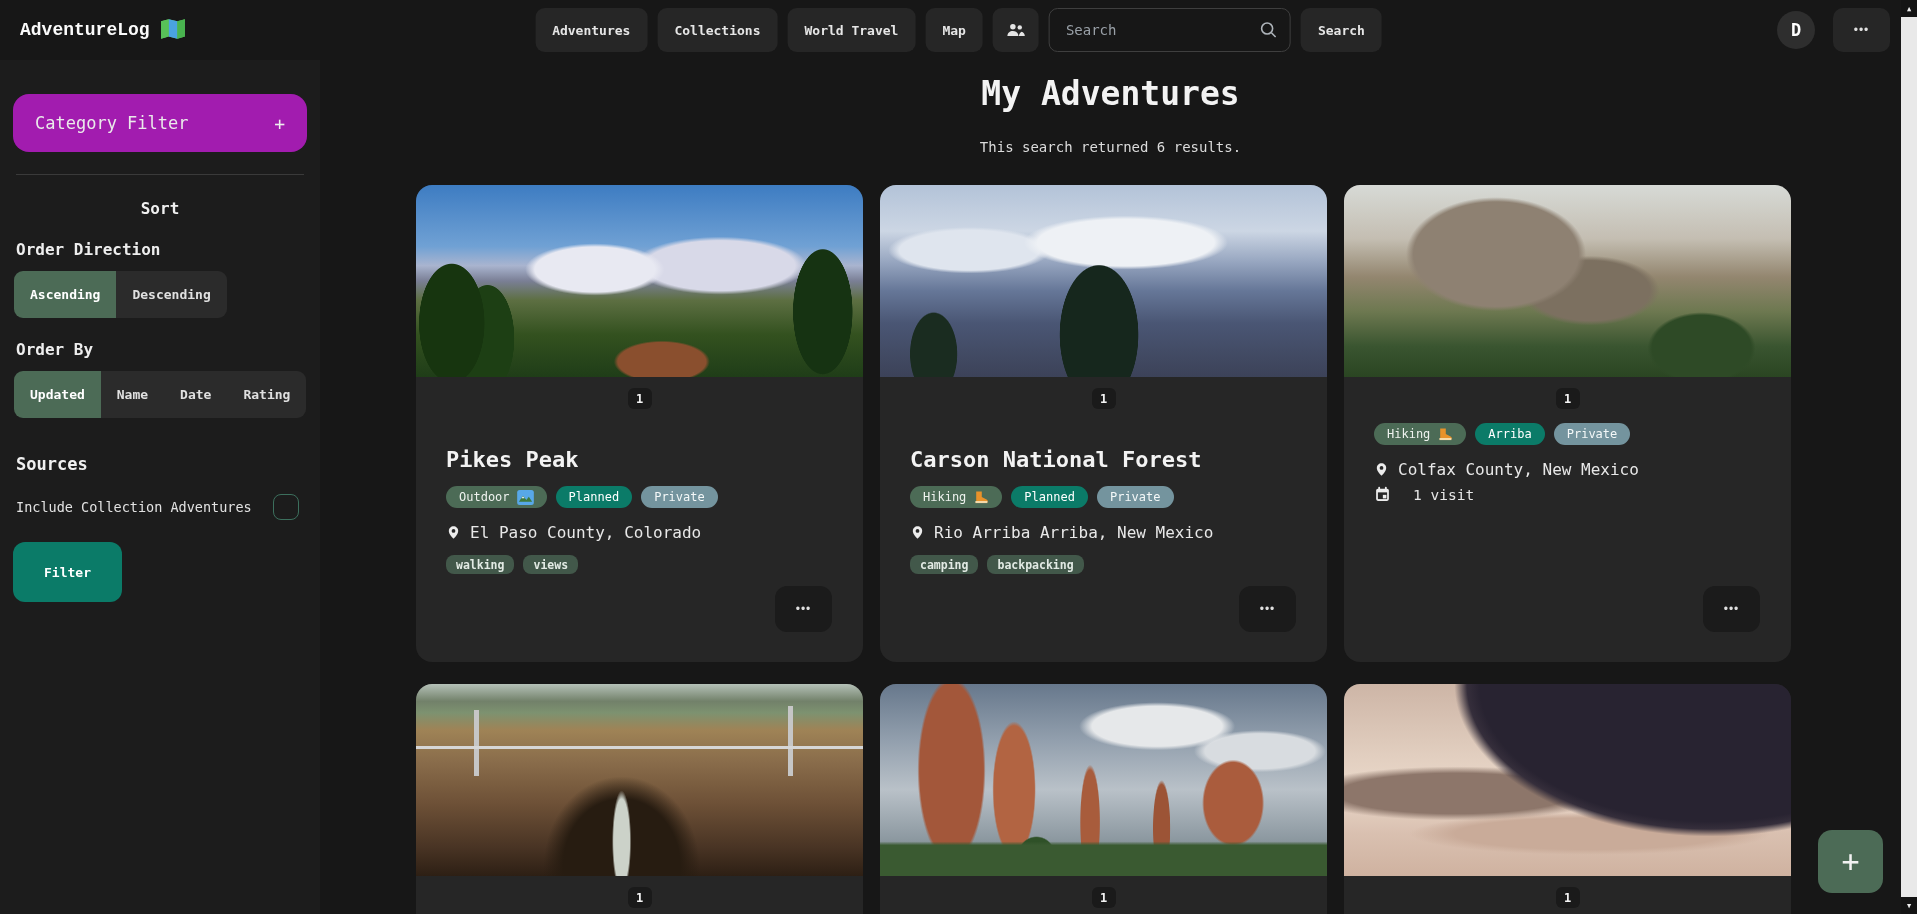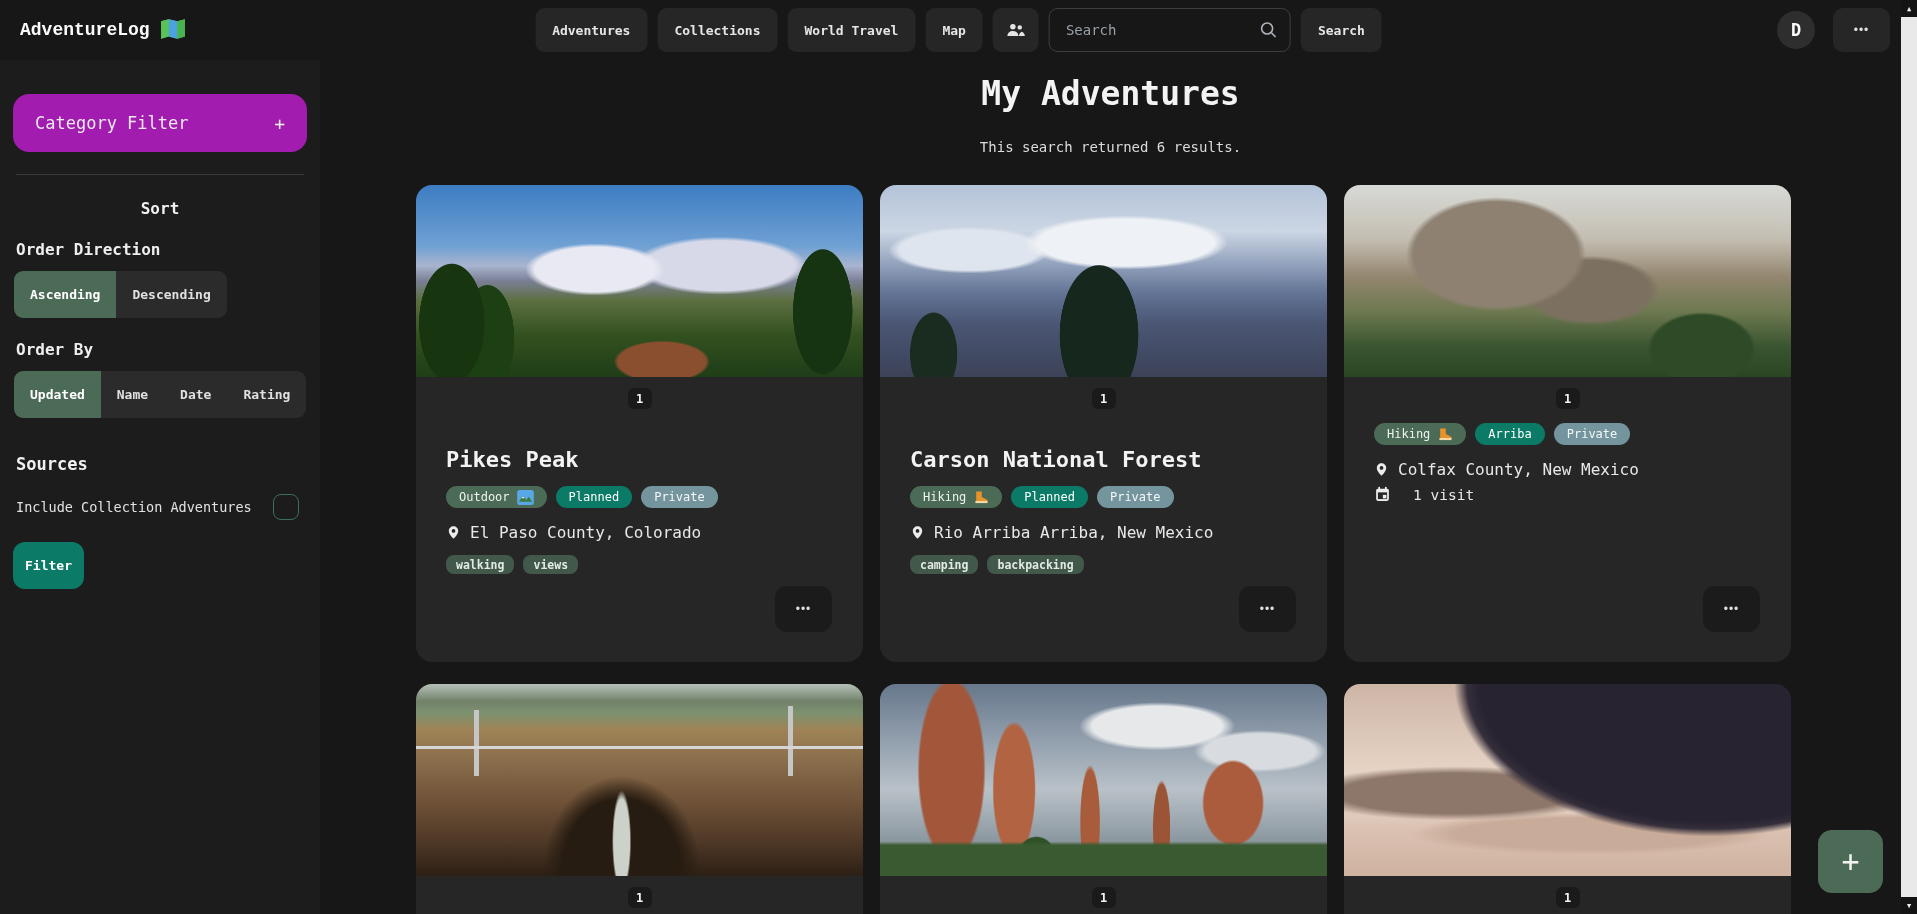--- a/index.html
+++ b/index.html
@@ -38,21 +38,21 @@
   .sort-title { text-align:center; font-weight:bold; font-size:16px; color:#f0f0f0; margin-top:24px; }
   .side-label { font-weight:bold; font-size:16px; color:#eee; margin:22px 0 0 3px; }
   .join { display:inline-flex; margin:12px 0 0 1px; border-radius:9px; overflow:hidden; }
   .join-btn { height:47px; padding:0 16px; background:#2b2b2b; border:none; color:#e0e0e0;
               font-family:inherit; font-size:13px; font-weight:bold; cursor:pointer; }
   .join-btn.selected { background:var(--green); color:#fff; }
   .sources-title { font-weight:bold; font-size:17px; color:#f0f0f0; margin:36px 0 0 3px; }
   .include-row { display:flex; align-items:center; justify-content:space-between; margin:20px 0 0 3px;
                  font-size:13.5px; color:#e2e2e2; padding-right:8px; }
   .checkbox { width:26px; height:26px; border:1px solid #3c6f5d; border-radius:8px; background:transparent; cursor:pointer; }
-  .filter-btn { margin-top:22px; height:47px; padding:0 12px; background:var(--teal); border:none; border-radius:12px;
+  .filter-btn { margin-top:22px; height:60px; padding:0 31px; background:var(--teal); border:none; border-radius:12px;
                 color:#fff; font-family:inherit; font-size:13px; font-weight:bold; cursor:pointer; }
 
   
   .main { position:absolute; left:320px; top:60px; width:1581px; height:854px; }
   .page-title { text-align:center; font-size:33px; font-weight:bold; color:#f3f3f3; margin:14px 0 0; }
   .results { text-align:center; font-size:14px; color:#dcdcdc; margin-top:26px; }
   .grid { display:grid; grid-template-columns:repeat(3,447px); gap:22px 17px; margin:30px 0 0 96px; }
   .card { position:relative; width:447px; height:477px; background:#262626; border-radius:16px; }
   .card-img { height:192px; border-radius:16px 16px 0 0; }
   .count-badge { width:24px; height:21px; margin:11px auto 0; background:#1a1a1a; border-radius:6px; color:#f5f5f5;

